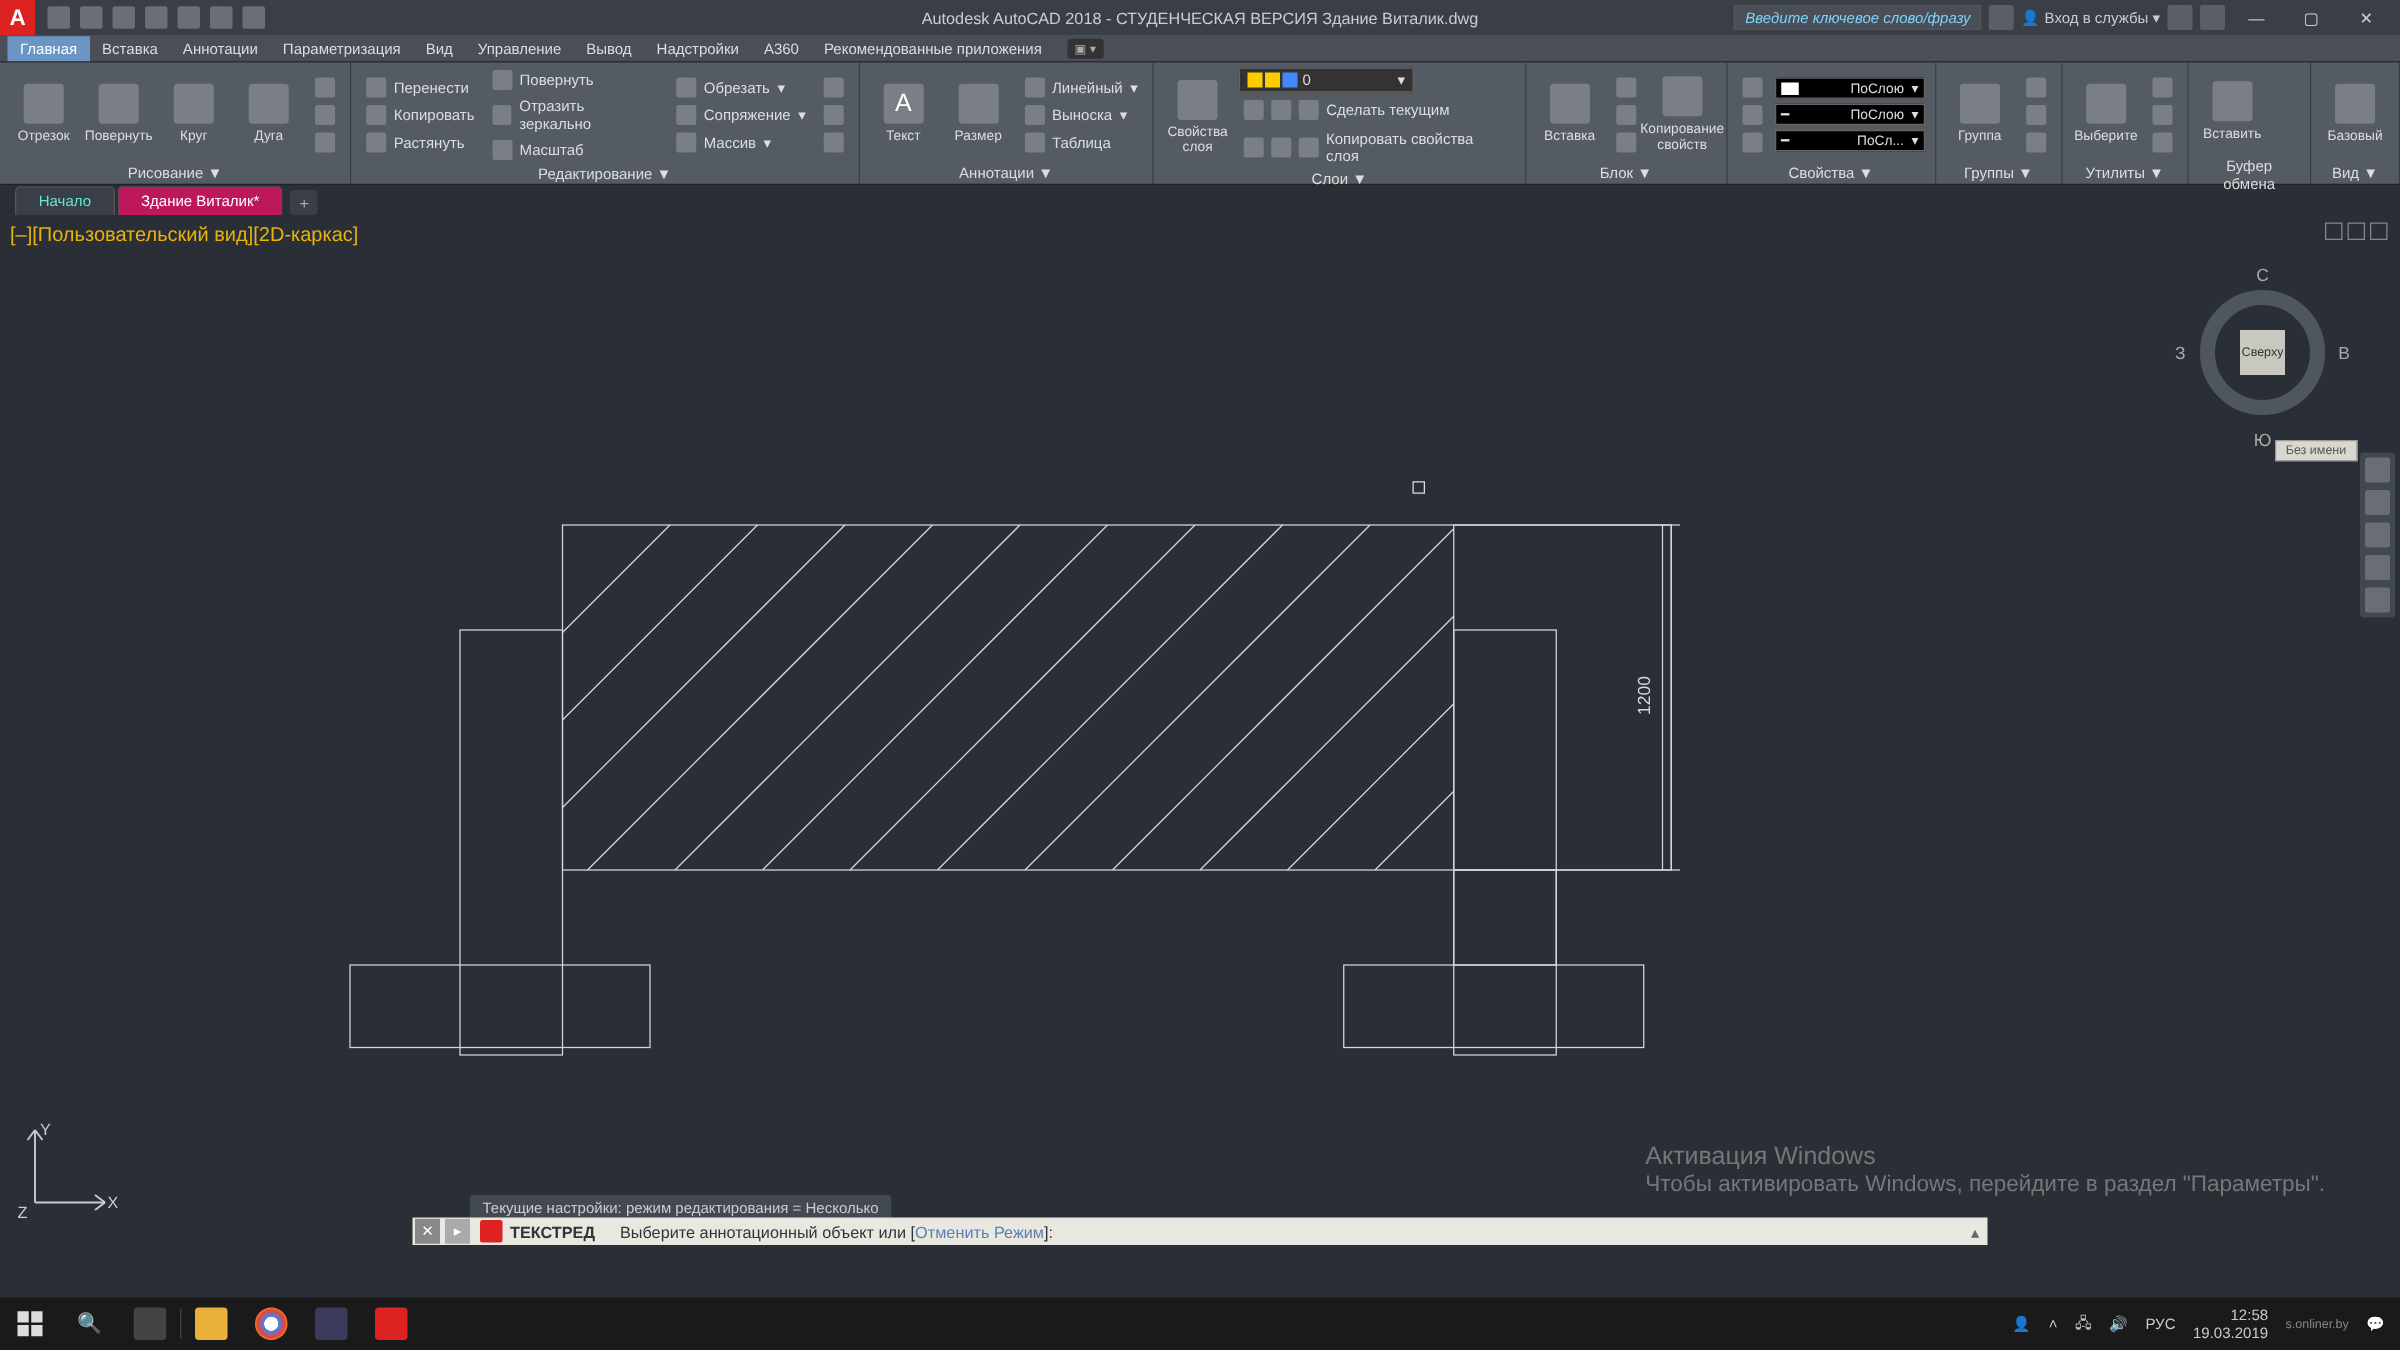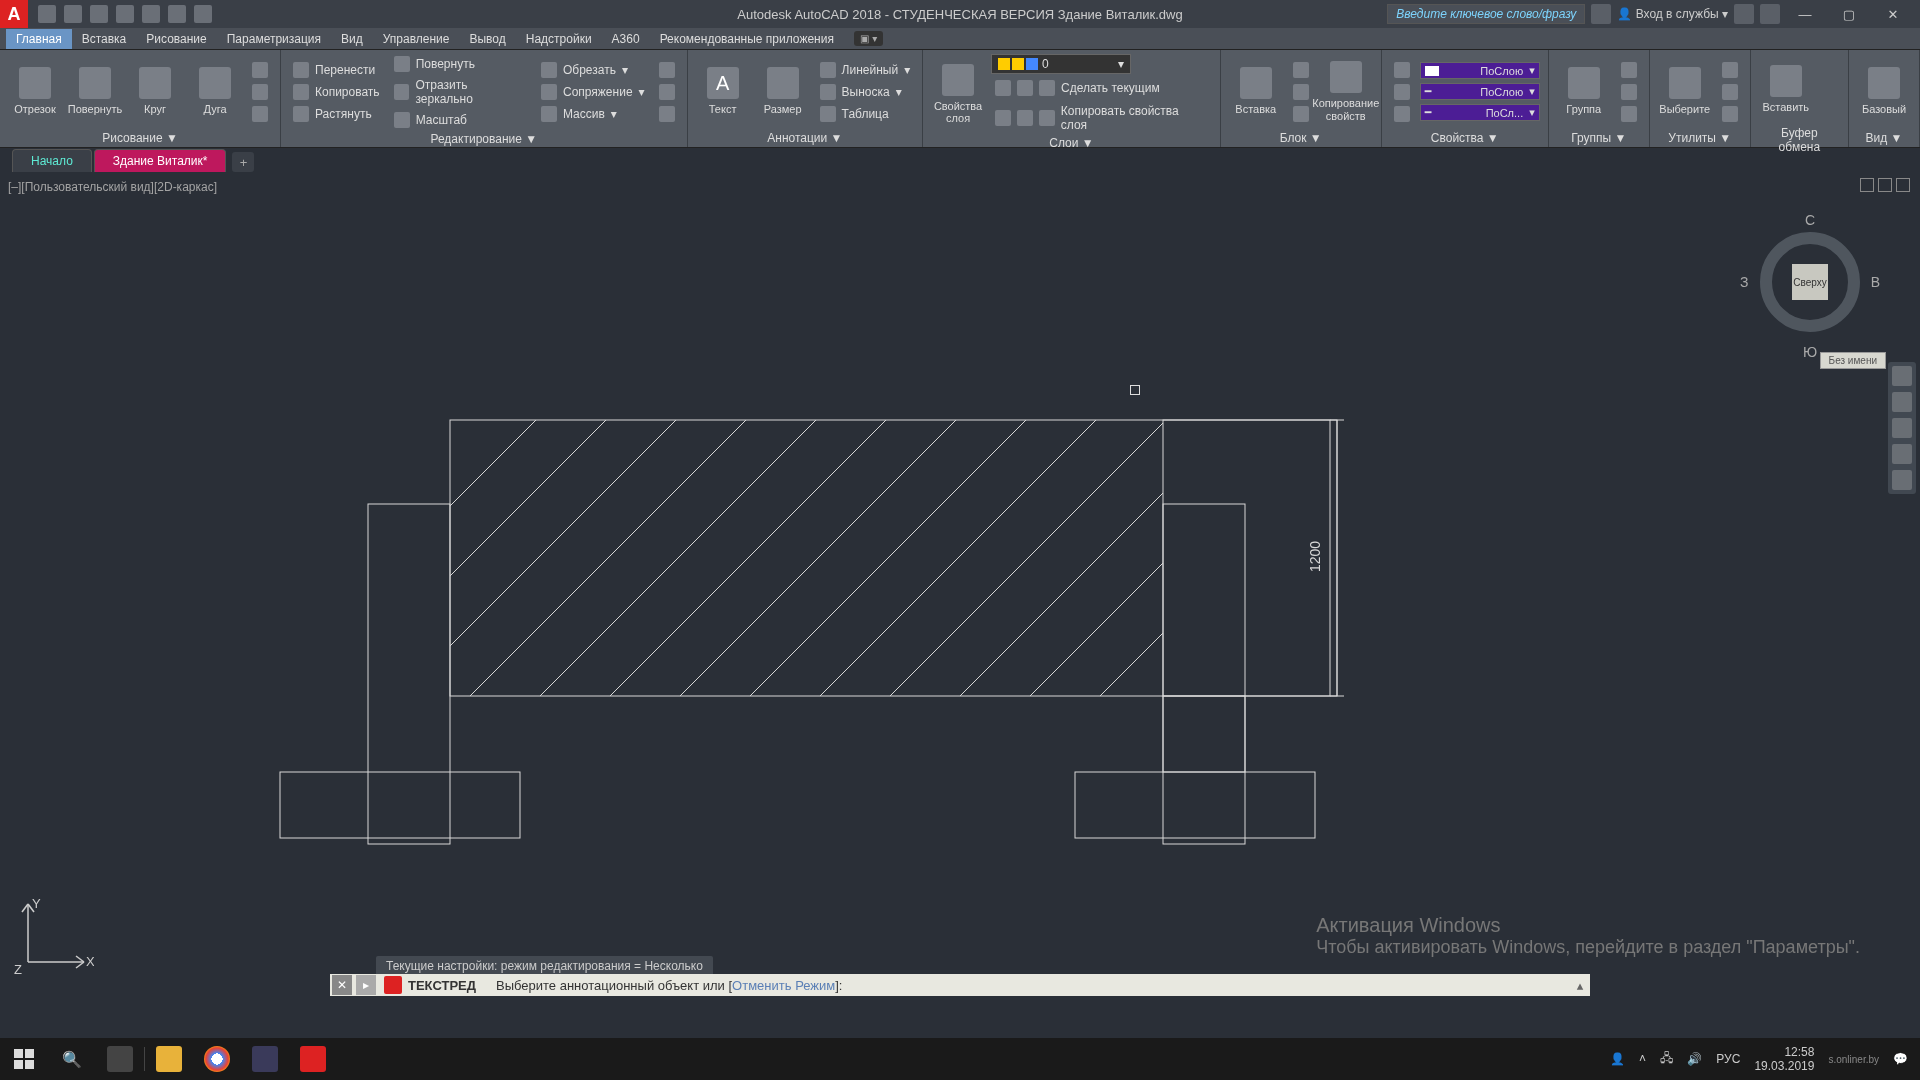--- a/index.html
+++ b/index.html
@@ -29,32 +29,32 @@
 .ribbon-panel .panel-title { text-align: center; font-size: 12px; color: #ddd; padding: 2px 0; }
 .big-btn { display: flex; flex-direction: column; align-items: center; justify-content: center; width: 54px; height: 70px; gap: 4px; }
 .big-btn .icon { width: 32px; height: 32px; background: #7a7f87; border-radius: 3px; }
 .big-btn .lbl { font-size: 11px; color: #ddd; text-align: center; line-height: 1.1; }
 .small-row { display: flex; flex-direction: column; gap: 2px; }
 .small-btn { display: flex; align-items: center; gap: 6px; padding: 2px 4px; font-size: 12px; color: #ddd; }
 .small-btn .sicon { width: 16px; height: 16px; background: #7a7f87; border-radius: 2px; }
 .layer-dd { background: #333; border: 1px solid #666; padding: 2px 6px; font-size: 12px; color: #ddd; width: 140px; display: flex; align-items: center; gap: 4px; }
 .layer-icons { display: flex; gap: 2px; }
 .layer-icons .licon { width: 12px; height: 12px; background: #888; }
-.prop-dd { background: #4c1d95; border: 1px solid #666; padding: 1px 4px; font-size: 11px; color: #ddd; width: 120px; margin: 1px 0; display: flex; align-items: center; justify-content: flex-end; gap: 6px; }
+.prop-dd { background: #000000; border: 1px solid #666; padding: 1px 4px; font-size: 11px; color: #ddd; width: 120px; margin: 1px 0; display: flex; align-items: center; justify-content: flex-end; gap: 6px; }
 .prop-dd .swatch { width: 14px; height: 10px; background: #fff; margin-right: auto; }
 
 
 .doctabs { height: 24px; background: #2a2f37; display: flex; align-items: flex-end; padding-left: 12px; gap: 2px; }
 .doctab { padding: 4px 18px; font-size: 12px; color: #5eead4; background: #3a3f47; border-radius: 4px 4px 0 0; border: 1px solid #555; border-bottom: none; }
 .doctab.active { background: #be185d; color: #fff; }
 .doctab-plus { width: 22px; height: 20px; background: #3a3f47; border-radius: 3px; color: #aaa; display: flex; align-items: center; justify-content: center; margin-left: 4px; font-size: 13px; }
 
 
 .viewport { position: absolute; top: 172px; left: 0; right: 0; bottom: 42px; background: #2a2f37; }
-.vp-label { position: absolute; top: 8px; left: 8px; color: #a3a3a3; font-size: 12px; }
+.vp-label { position: absolute; top: 8px; left: 8px; color: #eab308; font-size: 16px; }
 .vp-controls { position: absolute; top: 6px; right: 10px; display: flex; gap: 4px; color: #ccc; font-size: 12px; }
 .vp-ctrl-btn { width: 14px; height: 14px; border: 1px solid #888; }
 
 
 .viewcube { position: absolute; top: 40px; right: 40px; width: 140px; height: 150px; }
 .viewcube .ring { position: absolute; top: 20px; left: 20px; width: 100px; height: 100px; border: 12px solid rgba(150,160,170,0.35); border-radius: 50%; }
 .viewcube .cube { position: absolute; top: 52px; left: 52px; width: 36px; height: 36px; background: #c8c8c0; display: flex; align-items: center; justify-content: center; font-size: 10px; color: #333; }
 .viewcube .dir { position: absolute; color: #aaa; font-size: 14px; }
 .viewcube .dir-n { top: 0; left: 50%; transform: translateX(-50%); }
 .viewcube .dir-s { bottom: 2px; left: 50%; transform: translateX(-50%); }
@@ -130,21 +130,21 @@
     <div class="info-btn"></div>
     <div class="win-btn">—</div>
     <div class="win-btn">▢</div>
     <div class="win-btn win-close">✕</div>
   </div>
 </div>
 
 <div class="menubar">
   <div class="menu-item active">Главная</div>
   <div class="menu-item">Вставка</div>
-  <div class="menu-item">Рисование</div>
+  <div class="menu-item">Аннотации</div>
   <div class="menu-item">Параметризация</div>
   <div class="menu-item">Вид</div>
   <div class="menu-item">Управление</div>
   <div class="menu-item">Вывод</div>
   <div class="menu-item">Надстройки</div>
   <div class="menu-item">A360</div>
   <div class="menu-item">Рекомендованные приложения</div>
   <div class="menu-arrow">▣ ▾</div>
 </div>
 

